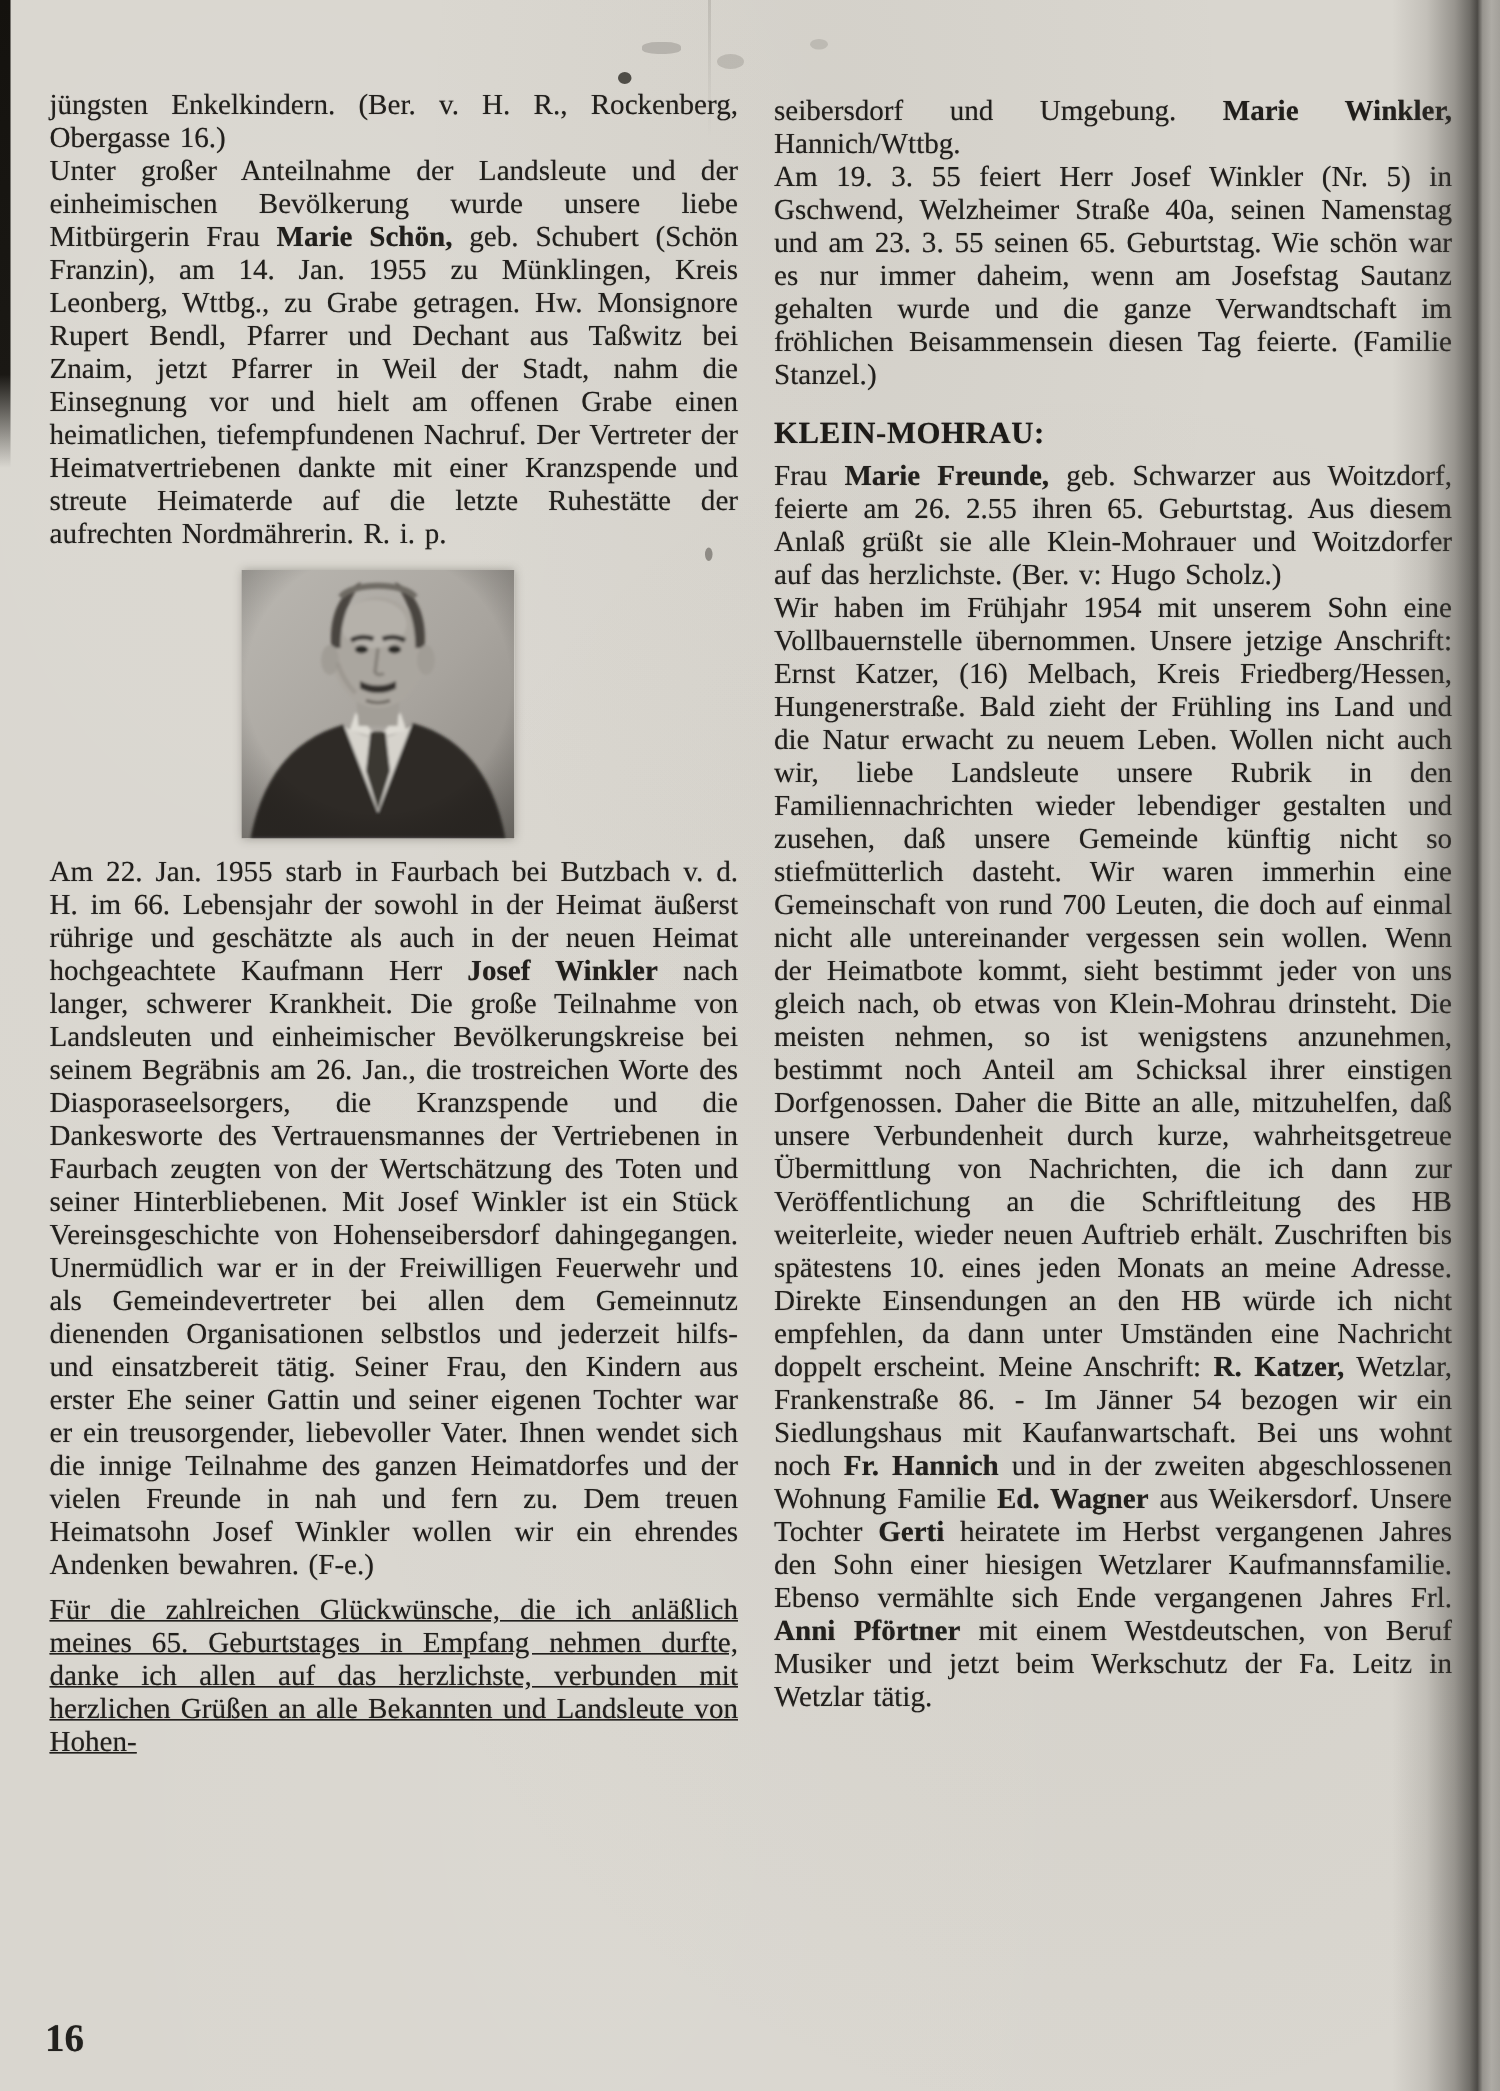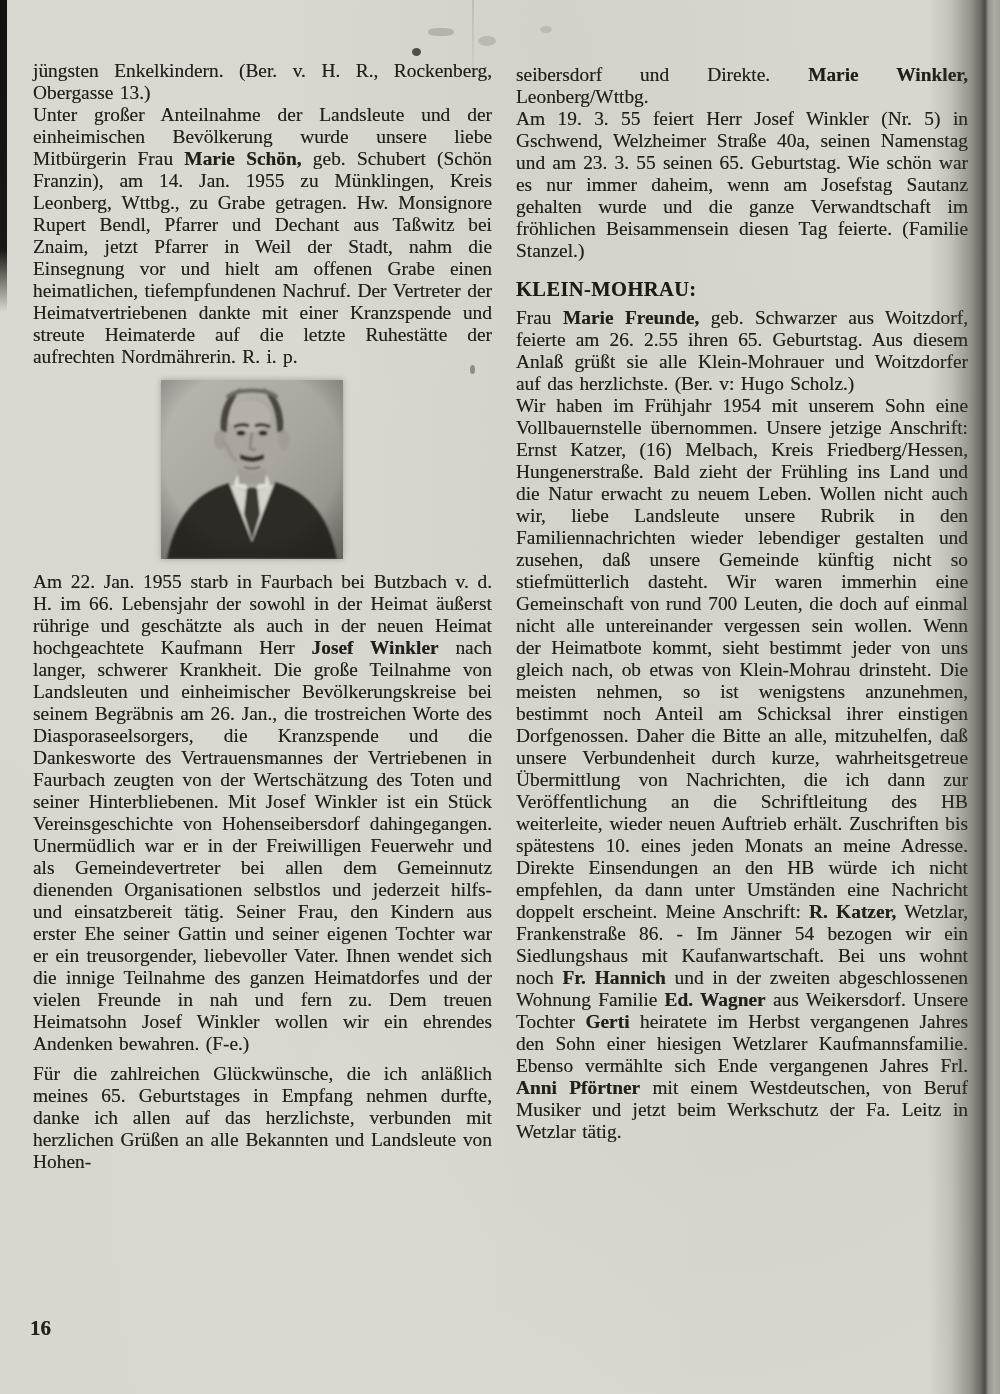--- a/index.html
+++ b/index.html
@@ -17,34 +17,34 @@
       radial-gradient(ellipse at 55% 8%, rgba(110,105,95,0.05), rgba(110,105,95,0) 35%);
   }
   .col{position:absolute;color:#211f1c;}
   .col p{
     margin:0;text-align:justify;
     font-size:19.4px;line-height:22px;word-spacing:0.08em;
     text-shadow:0 0 0.6px rgba(33,30,26,0.55);
   }
   .col-left{left:33px;top:60px;width:459px;}
   .col-right{left:516px;top:64px;width:452px;}
-  .gap-top{margin-top:8px !important;}
+  .gap-top{margin-top:8px !important;text-decoration:underline;}
   h2.section{
     margin:16px 0 6px;font-size:20.5px;font-weight:bold;letter-spacing:0.4px;
     color:#1d1b18;text-shadow:0 0 0.6px rgba(30,27,23,0.6);
   }
   b{font-weight:bold;}
   figure.photo{
     margin:12px 0 12px 128px;width:182px;height:179px;padding:0;
     box-shadow:0 0 6px rgba(60,56,50,0.35);
   }
   figure.photo svg{display:block;}
   .page-number{
-    position:absolute;left:30px;top:1316px;
-    font-size:21px;font-weight:bold;color:#21201d;
+    position:absolute;left:30px;top:1344px;
+    font-size:26px;font-weight:bold;color:#21201d;
     text-shadow:0 0 0.6px rgba(33,30,26,0.6);
   }
   .left-edge-mark{
     position:absolute;left:0;top:0;width:7px;height:312px;
     background:linear-gradient(to bottom,#14120e 0%,#1a1814 80%,rgba(26,24,20,0) 100%);
   }
   .gutter{
     position:absolute;top:0;right:0;width:72px;height:100%;pointer-events:none;
     background:linear-gradient(to right,
       rgba(80,76,70,0) 0%,
@@ -74,21 +74,21 @@
 
   <div class="left-edge-mark"></div>
   <div class="fold"></div>
   <div class="smudge s1"></div>
   <div class="smudge s2"></div>
   <div class="smudge s3"></div>
   <div class="smudge s4"></div>
   <div class="smudge s5"></div>
 
   <div class="col col-left">
-    <p><span>jüngsten Enkelkindern. (Ber. v. H. R., Rockenberg, Obergasse 13.)</span></p>
+    <p><span>jüngsten Enkelkindern. (Ber. v. H. R., Rockenberg, Obergasse 16.)</span></p>
     <p><span>Unter großer Anteilnahme der Landsleute und der einheimischen Bevölkerung wurde unsere liebe Mitbürgerin Frau </span><b>Marie Schön,</b><span> geb. Schubert (Schön Franzin), am 14. Jan. 1955 zu Münklingen, Kreis Leonberg, Wttbg., zu Grabe getragen. Hw. Monsignore Rupert Bendl, Pfarrer und Dechant aus Taßwitz bei Znaim, jetzt Pfarrer in Weil der Stadt, nahm die Einsegnung vor und hielt am offenen Grabe einen heimatlichen, tiefempfundenen Nachruf. Der Vertreter der Heimatvertriebenen dankte mit einer Kranzspende und streute Heimaterde auf die letzte Ruhestätte der aufrechten Nordmährerin. R. i. p.</span></p>
 
     <figure class="photo">
       <svg viewBox="0 0 182 179" width="182" height="179" role="img">
         <defs>
           <linearGradient id="pbg" x1="0" y1="0" x2="1" y2="1">
             <stop offset="0" stop-color="#bab7b1"></stop>
             <stop offset="0.55" stop-color="#a8a49e"></stop>
             <stop offset="1" stop-color="#8e8a84"></stop>
           </linearGradient>
@@ -126,21 +126,21 @@
         </g>
         <rect width="182" height="179" fill="url(#pvig)"></rect>
       </svg>
     </figure>
 
     <p><span>Am 22. Jan. 1955 starb in Faurbach bei Butzbach v. d. H. im 66. Lebensjahr der sowohl in der Heimat äußerst rührige und geschätzte als auch in der neuen Heimat hochgeachtete Kaufmann Herr </span><b>Josef Winkler</b><span> nach langer, schwerer Krankheit. Die große Teilnahme von Landsleuten und einheimischer Bevölkerungskreise bei seinem Begräbnis am 26. Jan., die trostreichen Worte des Diasporaseelsorgers, die Kranzspende und die Dankesworte des Vertrauensmannes der Vertriebenen in Faurbach zeugten von der Wertschätzung des Toten und seiner Hinterbliebenen. Mit Josef Winkler ist ein Stück Vereinsgeschichte von Hohenseibersdorf dahingegangen. Unermüdlich war er in der Freiwilligen Feuerwehr und als Gemeindevertreter bei allen dem Gemeinnutz dienenden Organisationen selbstlos und jederzeit hilfs- und einsatzbereit tätig. Seiner Frau, den Kindern aus erster Ehe seiner Gattin und seiner eigenen Tochter war er ein treusorgender, liebevoller Vater. Ihnen wendet sich die innige Teilnahme des ganzen Heimatdorfes und der vielen Freunde in nah und fern zu. Dem treuen Heimatsohn Josef Winkler wollen wir ein ehrendes Andenken bewahren. (F-e.)</span></p>
     <p class="gap-top"><span>Für die zahlreichen Glückwünsche, die ich anläßlich meines 65. Geburtstages in Empfang nehmen durfte, danke ich allen auf das herzlichste, verbunden mit herzlichen Grüßen an alle Bekannten und Landsleute von Hohen-</span></p>
   </div>
 
   <div class="col col-right">
-    <p><span>seibersdorf und Direkte. </span><b>Marie Winkler,</b><span> Leonberg/Wttbg.</span></p>
+    <p><span>seibersdorf und Umgebung. </span><b>Marie Winkler,</b><span> Hannich/Wttbg.</span></p>
     <p><span>Am 19. 3. 55 feiert Herr Josef Winkler (Nr. 5) in Gschwend, Welzheimer Straße 40a, seinen Namenstag und am 23. 3. 55 seinen 65. Geburtstag. Wie schön war es nur immer daheim, wenn am Josefstag Sautanz gehalten wurde und die ganze Verwandtschaft im fröhlichen Beisammensein diesen Tag feierte. (Familie Stanzel.)</span></p>
     <h2 class="section">KLEIN-MOHRAU:</h2>
     <p><span>Frau </span><b>Marie Freunde,</b><span> geb. Schwarzer aus Woitzdorf, feierte am 26. 2.55 ihren 65. Geburtstag. Aus diesem Anlaß grüßt sie alle Klein-Mohrauer und Woitzdorfer auf das herzlichste. (Ber. v: Hugo Scholz.)</span></p>
     <p><span>Wir haben im Frühjahr 1954 mit unserem Sohn eine Vollbauernstelle übernommen. Unsere jetzige Anschrift: Ernst Katzer, (16) Melbach, Kreis Friedberg/Hessen, Hungenerstraße. Bald zieht der Frühling ins Land und die Natur erwacht zu neuem Leben. Wollen nicht auch wir, liebe Landsleute unsere Rubrik in den Familiennachrichten wieder lebendiger gestalten und zusehen, daß unsere Gemeinde künftig nicht so stiefmütterlich dasteht. Wir waren immerhin eine Gemeinschaft von rund 700 Leuten, die doch auf einmal nicht alle untereinander vergessen sein wollen. Wenn der Heimatbote kommt, sieht bestimmt jeder von uns gleich nach, ob etwas von Klein-Mohrau drinsteht. Die meisten nehmen, so ist wenigstens anzunehmen, bestimmt noch Anteil am Schicksal ihrer einstigen Dorfgenossen. Daher die Bitte an alle, mitzuhelfen, daß unsere Verbundenheit durch kurze, wahrheitsgetreue Übermittlung von Nachrichten, die ich dann zur Veröffentlichung an die Schriftleitung des HB weiterleite, wieder neuen Auftrieb erhält. Zuschriften bis spätestens 10. eines jeden Monats an meine Adresse. Direkte Einsendungen an den HB würde ich nicht empfehlen, da dann unter Umständen eine Nachricht doppelt erscheint. Meine Anschrift: </span><b>R. Katzer,</b><span> Wetzlar, Frankenstraße 86. - Im Jänner 54 bezogen wir ein Siedlungshaus mit Kaufanwartschaft. Bei uns wohnt noch </span><b>Fr. Hannich</b><span> und in der zweiten abgeschlossenen Wohnung Familie </span><b>Ed. Wagner</b><span> aus Weikersdorf. Unsere Tochter </span><b>Gerti</b><span> heiratete im Herbst vergangenen Jahres den Sohn einer hiesigen Wetzlarer Kaufmannsfamilie. Ebenso vermählte sich Ende vergangenen Jahres Frl. </span><b>Anni Pförtner</b><span> mit einem Westdeutschen, von Beruf Musiker und jetzt beim Werkschutz der Fa. Leitz in Wetzlar tätig.</span></p>
   </div>
 
   <div class="page-number">16</div>
 
   <div class="gutter"></div>
 </div>

